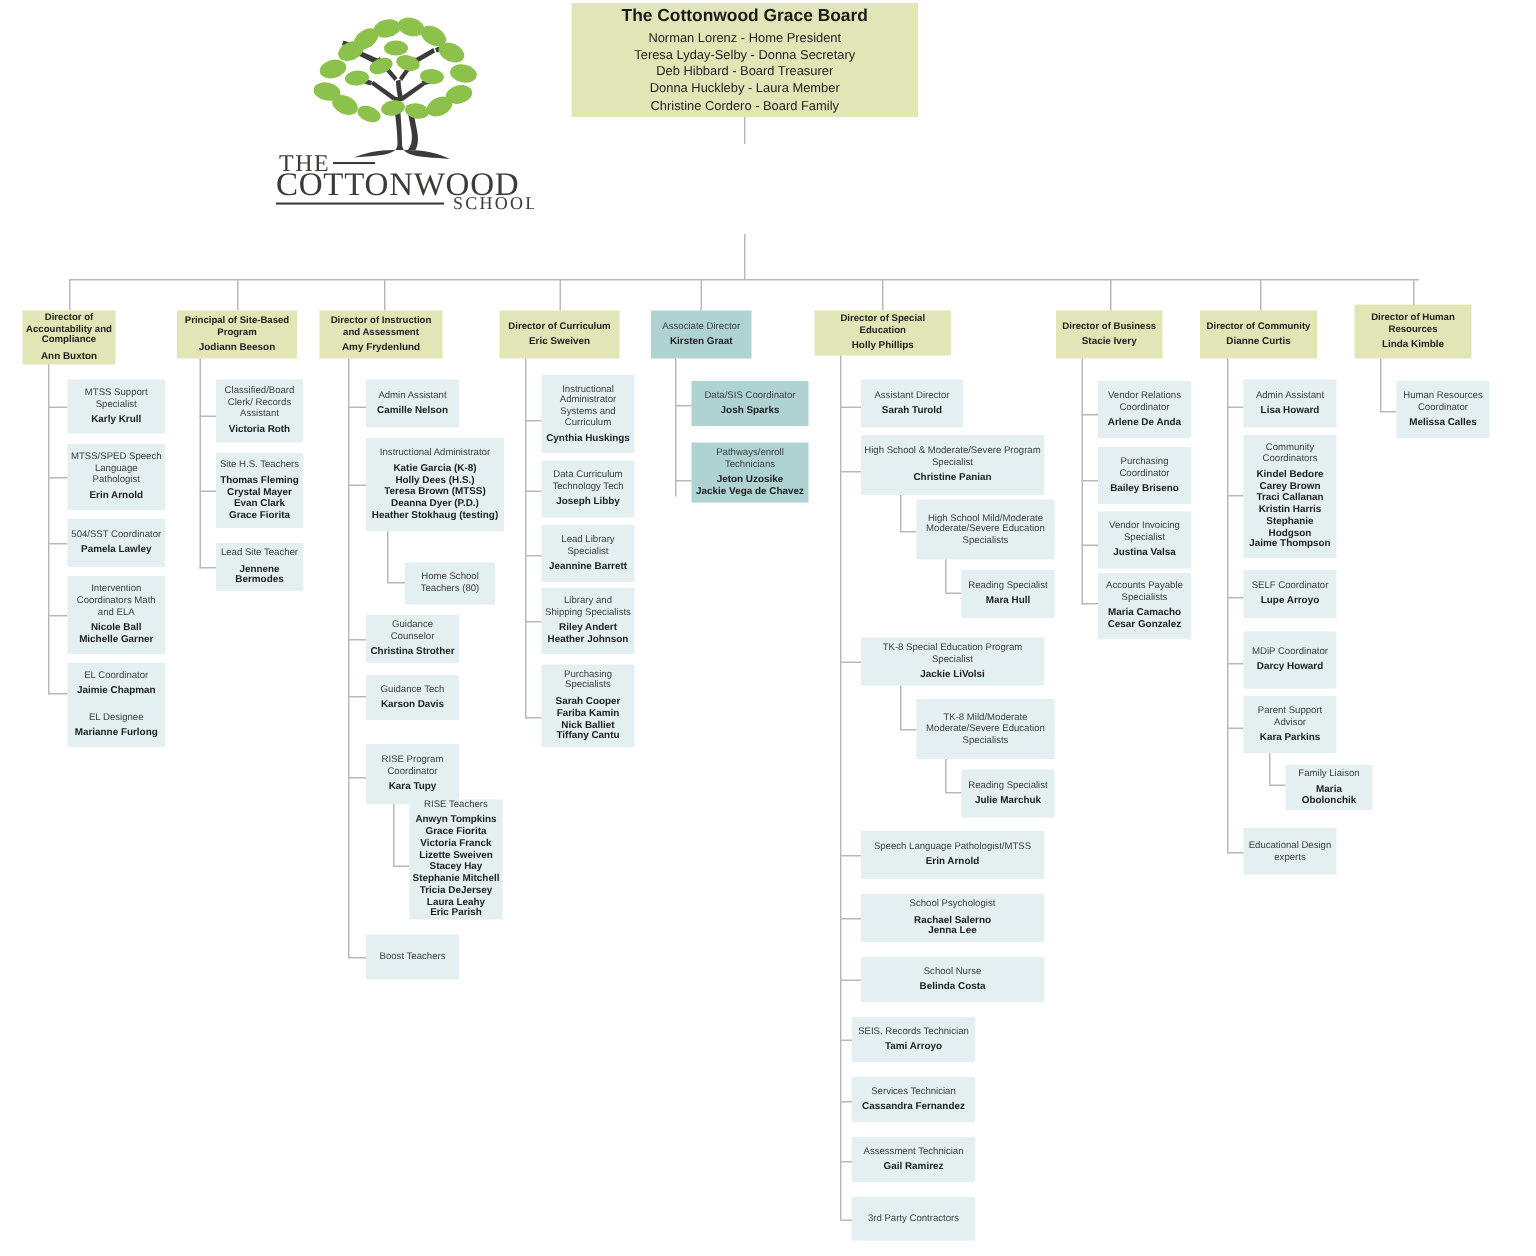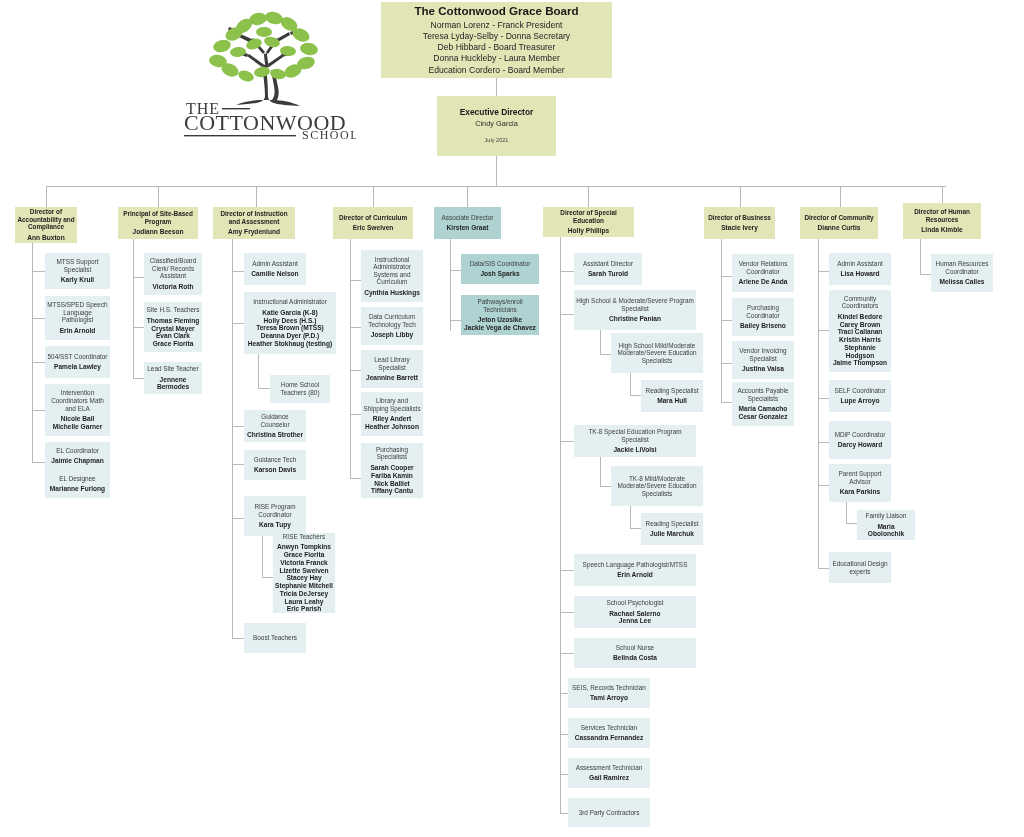--- a/index.html
+++ b/index.html
@@ -88,34 +88,29 @@
         <text x="6" y="126" font-family="Liberation Serif, serif" font-size="22" letter-spacing="0.5">COTTONWOOD</text>
         <text x="124" y="135" font-family="Liberation Serif, serif" font-size="12" letter-spacing="1.5">SCHOOL</text>
         <rect x="44" y="104" width="28" height="1.4"></rect>
         <rect x="6" y="131" width="112" height="1.4"></rect>
       </g>
     </svg>
   </div>
 
   <div id="board" class="box olive">
     <div class="bt">The Cottonwood Grace Board</div>
-    <div class="bl">Norman Lorenz - Franck President</div>
+    <div class="bl">Norman Lorenz - Home President</div>
     <div class="bl">Teresa Lyday-Selby - Donna Secretary</div>
     <div class="bl">Deb Hibbard - Board Treasurer</div>
     <div class="bl">Donna Huckleby - Laura Member</div>
-    <div class="bl">Education Cordero - Board Member</div>
+    <div class="bl">Christine Cordero - Board Family</div>
   </div>
 
   <div class="ln v" style="left:496px;top:78px;height:18px;"></div>
 
-  <div id="execdir" class="box olive">
-    <div class="et">Executive Director</div>
-    <div class="en">Cindy Garcia</div>
-    <div class="ed">July 2021</div>
-  </div>
 
   <div class="ln v" style="left:496px;top:156px;height:30px;"></div>
   <div class="ln h" style="left:46px;top:186px;width:900px;"></div>
 
   <div class="ln v" style="left:46px;top:186px;height:21px;"></div>
   <div class="ln v" style="left:158px;top:186px;height:21px;"></div>
   <div class="ln v" style="left:256px;top:186px;height:21px;"></div>
   <div class="ln v" style="left:373px;top:186px;height:21px;"></div>
   <div class="ln v" style="left:467px;top:186px;height:21px;"></div>
   <div class="ln v" style="left:588px;top:186px;height:21px;"></div>

